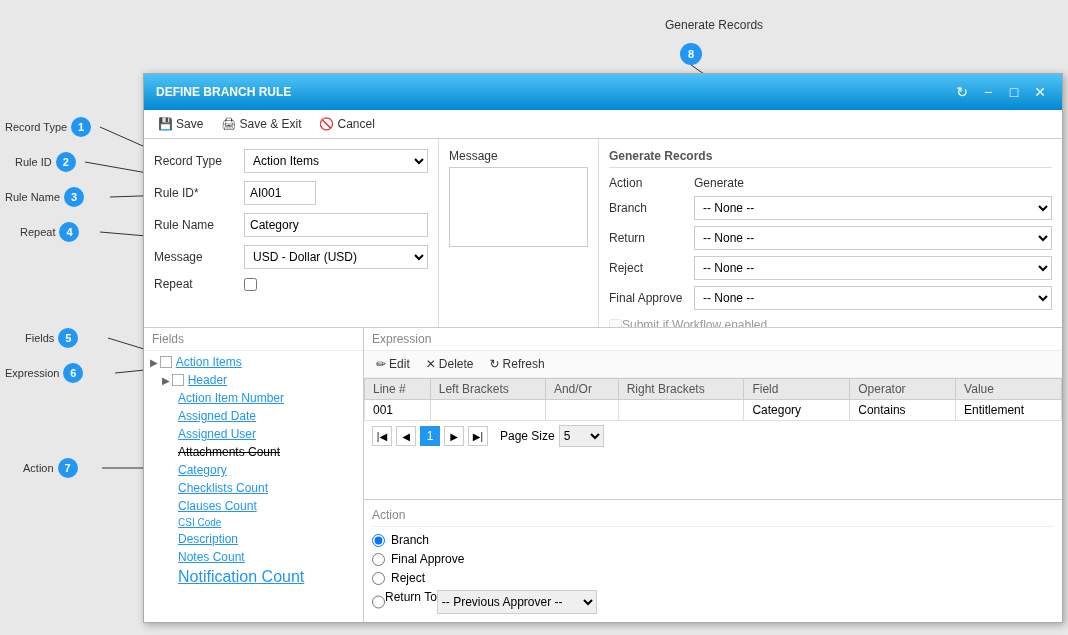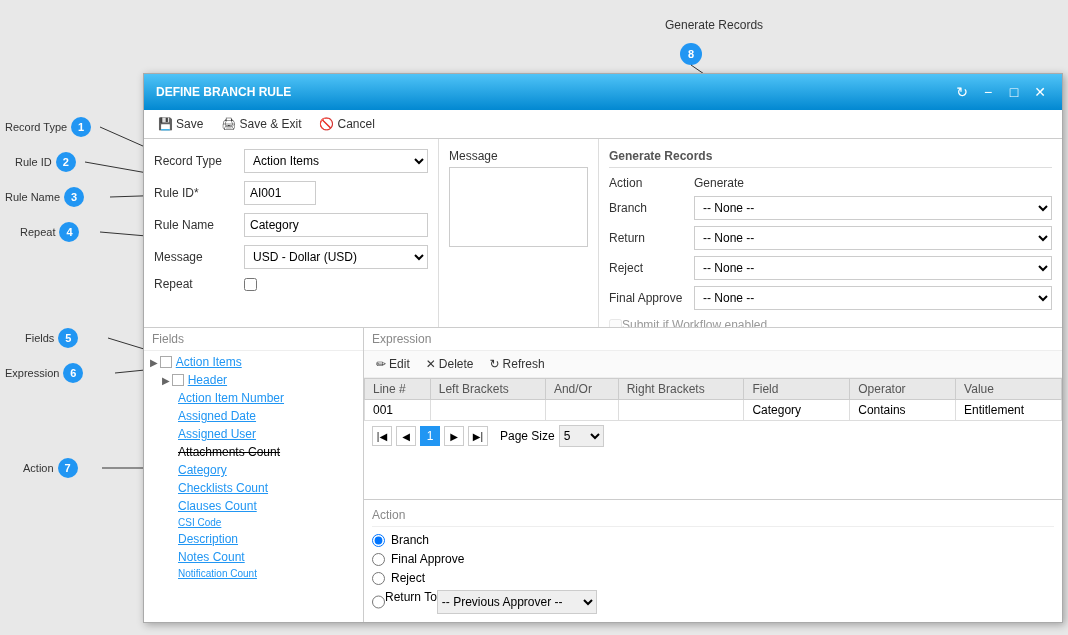--- a/index.html
+++ b/index.html
@@ -321,21 +321,21 @@
         <div style="padding:2px 4px 2px 32px;color:#2196F3;text-decoration:underline;font-size:12px;cursor:pointer;">Action Item Number</div>
         <div style="padding:2px 4px 2px 32px;color:#2196F3;text-decoration:underline;font-size:12px;cursor:pointer;">Assigned Date</div>
         <div style="padding:2px 4px 2px 32px;color:#2196F3;text-decoration:underline;font-size:12px;cursor:pointer;">Assigned User</div>
         <div style="padding:2px 4px 2px 32px;color:#000000;text-decoration:underline;font-size:12px;cursor:pointer;text-decoration:line-through;">Attachments Count</div>
         <div style="padding:2px 4px 2px 32px;color:#2196F3;text-decoration:underline;font-size:12px;cursor:pointer;">Category</div>
         <div style="padding:2px 4px 2px 32px;color:#2196F3;text-decoration:underline;font-size:12px;cursor:pointer;">Checklists Count</div>
         <div style="padding:2px 4px 2px 32px;color:#2196F3;text-decoration:underline;font-size:12px;cursor:pointer;">Clauses Count</div>
         <div style="padding:2px 4px 2px 32px;color:#2196F3;text-decoration:underline;font-size:10px;cursor:pointer;">CSI Code</div>
         <div style="padding:2px 4px 2px 32px;color:#2196F3;text-decoration:underline;font-size:12px;cursor:pointer;">Description</div>
         <div style="padding:2px 4px 2px 32px;color:#2196F3;text-decoration:underline;font-size:12px;cursor:pointer;">Notes Count</div>
-        <div style="padding:2px 4px 2px 32px;color:#2196F3;text-decoration:underline;font-size:10px;cursor:pointer;">Notification Count</div>
+        <div style="padding:2px 4px 2px 32px;color:#2196F3;text-decoration:underline;font-size:16px;cursor:pointer;">Notification Count</div>
       </div>
     </div>
 
     <div style="flex:1;display:flex;flex-direction:column;">
 
       <div style="flex:1;background:white;border-bottom:1px solid #ccc;overflow:hidden;">
         <div style="font-size:12px;color:#888;padding:4px 8px;border-bottom:1px solid #eee;">Expression</div>
 
         <div style="display:flex;align-items:center;padding:4px 8px;gap:8px;border-bottom:1px solid #eee;background:#fafafa;">
           <button class="expr-btn">

